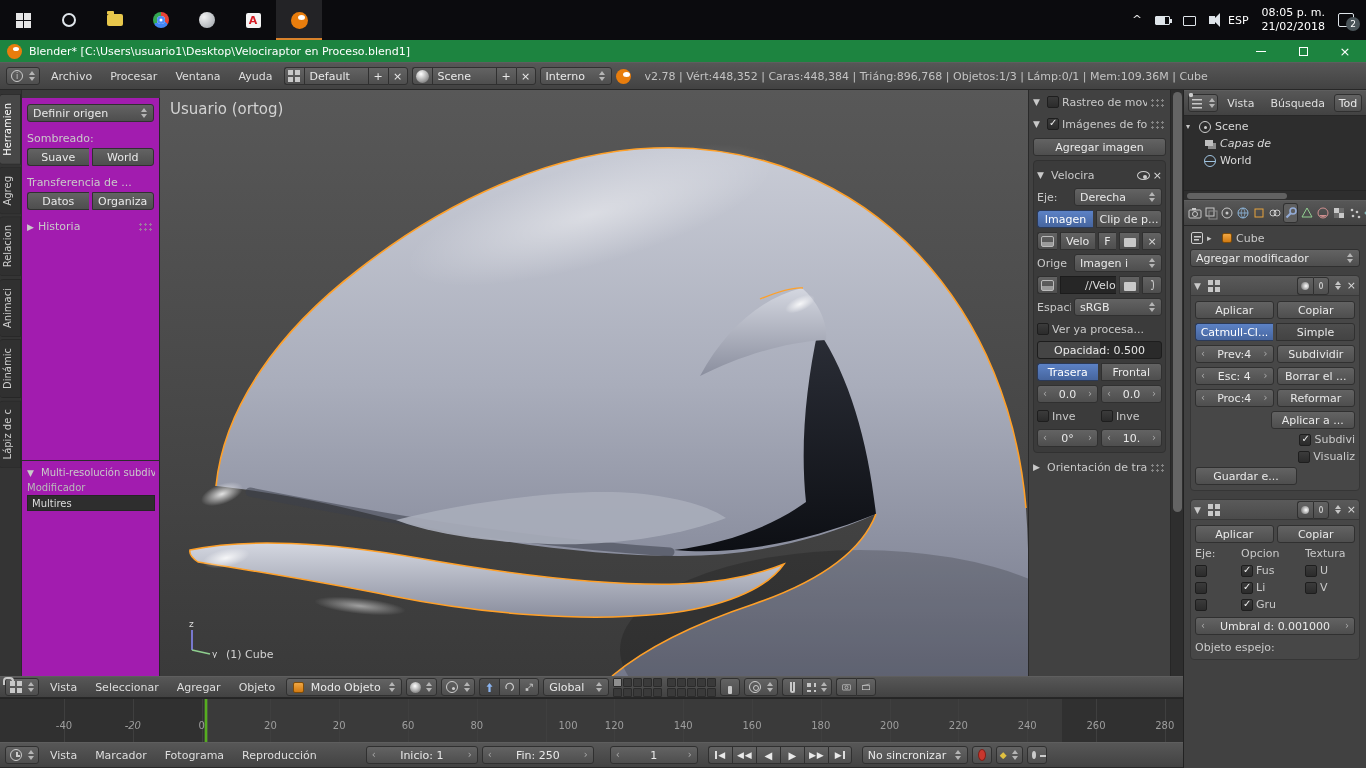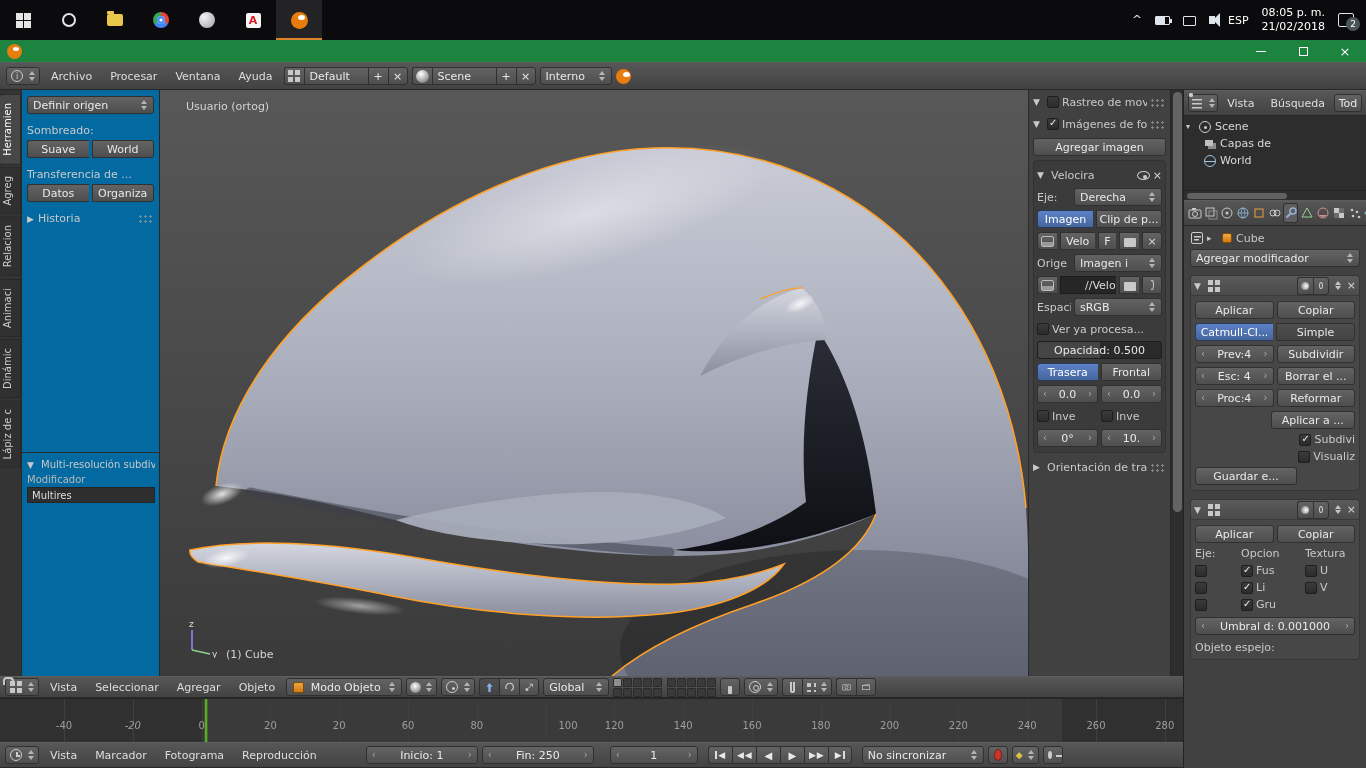--- a/index.html
+++ b/index.html
@@ -97,29 +97,29 @@
 #infobar .stats{color:#c3c3c3;font-size:11px;margin-left:10px;white-space:nowrap;overflow:hidden;}
 .idblock{display:flex;}
 .idblock .name{min-width:64px;justify-content:flex-start;}
 .sq{width:20px;flex:none;}
 
 
 #main{position:absolute;left:0;top:90px;width:1366px;height:586px;background:#3c3c3c;}
 #vtabs{position:absolute;left:0;top:0;width:22px;height:100%;background:#343434;border-right:1px solid #2a2a2a;display:flex;flex-direction:column;padding-top:4px;gap:2px;}
 .vtab{writing-mode:vertical-rl;transform:rotate(180deg);color:#cfcfcf;font-size:10px;background:#303030;border:1px solid #282828;border-right:none;border-radius:0 3px 3px 0;padding:8px 2px;text-align:center;}
 .vtab.active{background:#474747;color:#fff;}
-#toolshelf{position:absolute;left:22px;top:0;width:138px;height:100%;background:#0369a1;border-right:1px solid #272727;padding:6px 5px;}
+#toolshelf{position:absolute;left:22px;top:8px;width:138px;height:100%;background:#a21caf;border-right:1px solid #272727;padding:6px 5px;}
 #toolshelf .ph{display:flex;align-items:center;margin-top:10px;}
 #redo-panel{position:absolute;left:0;top:362px;width:138px;border-top:1px solid #2c2c2c;padding:6px 5px;}
 .smalllbl{color:#b9b9b9;font-size:10px;margin:4px 0 2px;}
 .listitem{height:16px;background:#2e2e2e;border:1px solid #252525;color:#ddd;font-size:10px;display:flex;align-items:center;padding:0 4px;}
 
 
 #viewport{position:absolute;left:160px;top:0;width:868px;height:586px;overflow:hidden;}
-#viewport .ov-tl{position:absolute;left:10px;top:10px;color:#d2d2d2;font-size:11px;margin-left:16px;}
+#viewport .ov-tl{position:absolute;left:10px;top:10px;color:#d2d2d2;font-size:15px;}
 #viewport .ov-obj{position:absolute;left:66px;top:558px;color:#d2d2d2;font-size:11px;}
 #axis-gizmo{position:absolute;left:18px;top:528px;width:40px;height:40px;}
 
 
 #npanel{position:absolute;left:1028px;top:0;width:142px;height:100%;background:#414141;border-left:1px solid #2a2a2a;padding:2px 4px;overflow:hidden;}
 .nrow{display:flex;align-items:center;gap:3px;height:20px;margin-bottom:2px;}
 .inset{background:#3b3b3b;border:1px solid #313131;border-radius:4px;padding:4px 3px;margin:4px 0;}
 .slider{position:relative;height:18px;background:#2a2a2a;border:1px solid #1d1d1d;border-radius:3px;overflow:hidden;display:flex;align-items:center;justify-content:center;color:#e7e7e7;}
 .slider .fill{position:absolute;left:0;top:0;bottom:0;width:50%;background:rgba(255,255,255,.13);}
 #nscroll{position:absolute;left:1170px;top:0;width:13px;height:100%;background:#2e2e2e;border-left:1px solid #262626;}
@@ -208,20 +208,21 @@
         <div>21/02/2018</div>
       </div>
       <div class="notif">
         <div class="badge">2</div>
       </div>
     </div>
   </div>
 
   <div id="titlebar">
     <div class="blogo"></div>
+    <span>Blender* [C:\Users\usuario1\Desktop\Velociraptor en Proceso.blend1]</span>
     <div class="winctl">
       <div>
           <div class="ic-min"></div>
         </div>
       <div>
           <div class="ic-max"></div>
         </div>
       <div>
           <div class="ic-close">×</div>
         </div>
@@ -251,20 +252,21 @@
         </div>
       <div class="btn name">Scene</div>
       <div class="btn sq">+</div>
       <div class="btn sq">×</div>
     </div>
     <div class="btn" style="min-width:72px;justify-content:space-between;">
       <span>Interno</span>
         <div class="dd"></div>
     </div>
     <div class="blender-ico" style="width:15px;height:15px;"></div>
+    <div class="stats">v2.78 | Vért:448,352 | Caras:448,384 | Triáng:896,768 | Objetos:1/3 | Lámp:0/1 | Mem:109.36M | Cube</div>
   </div>
 
   <div id="main">
 
     <div id="vtabs">
       <div class="vtab active">Herramien</div>
       <div class="vtab">Agreg</div>
       <div class="vtab">Relacion</div>
       <div class="vtab">Animaci</div>
       <div class="vtab">Dinámic</div>
@@ -499,21 +501,21 @@
       <span class="menu">Vista</span>
       <span class="menu">Búsqueda</span>
       <div class="btn" style="margin-left:auto;max-width:34px;">Tod</div>
     </div>
     <div id="outliner-body">
       <div class="orow">
         <span class="tri" style="width:9px;font-size:8px;">▾</span>
         <div class="oi oi-scene"></div>
         <span>Scene</span>
       </div>
-      <div class="orow" style="padding-left:18px;">
+      <div class="orow" style="padding-left:18px;font-style:italic;">
         <div class="oi oi-layers"></div>
         <span>Capas de</span>
       </div>
       <div class="orow" style="padding-left:18px;">
         <div class="oi oi-world"></div>
         <span>World</span>
       </div>
     </div>
     <div id="outliner-scroll">
         <div class="thumb"></div>
@@ -925,21 +927,21 @@
         </div>
       <div class="btn pb">
           <span style="font-size:9px;">▶</span>
           <span style="font-size:9px;">▶</span>
         </div>
       <div class="btn pb">
           <span style="font-size:9px;">▶</span>
           <div class="bar"></div>
         </div>
     </div>
-    <div class="btn" style="width:122px;justify-content:space-between;margin-left:6px;">
+    <div class="btn" style="width:106px;justify-content:space-between;margin-left:6px;">
       <span>No sincronizar</span>
         <div class="dd"></div>
     </div>
     <div class="btn sq">
         <div class="rec"></div>
       </div>
     <div class="btn editorbtn">
         <span style="color:#e0c040;font-size:9px;">◆</span>
         <div class="dd"></div>
       </div>

